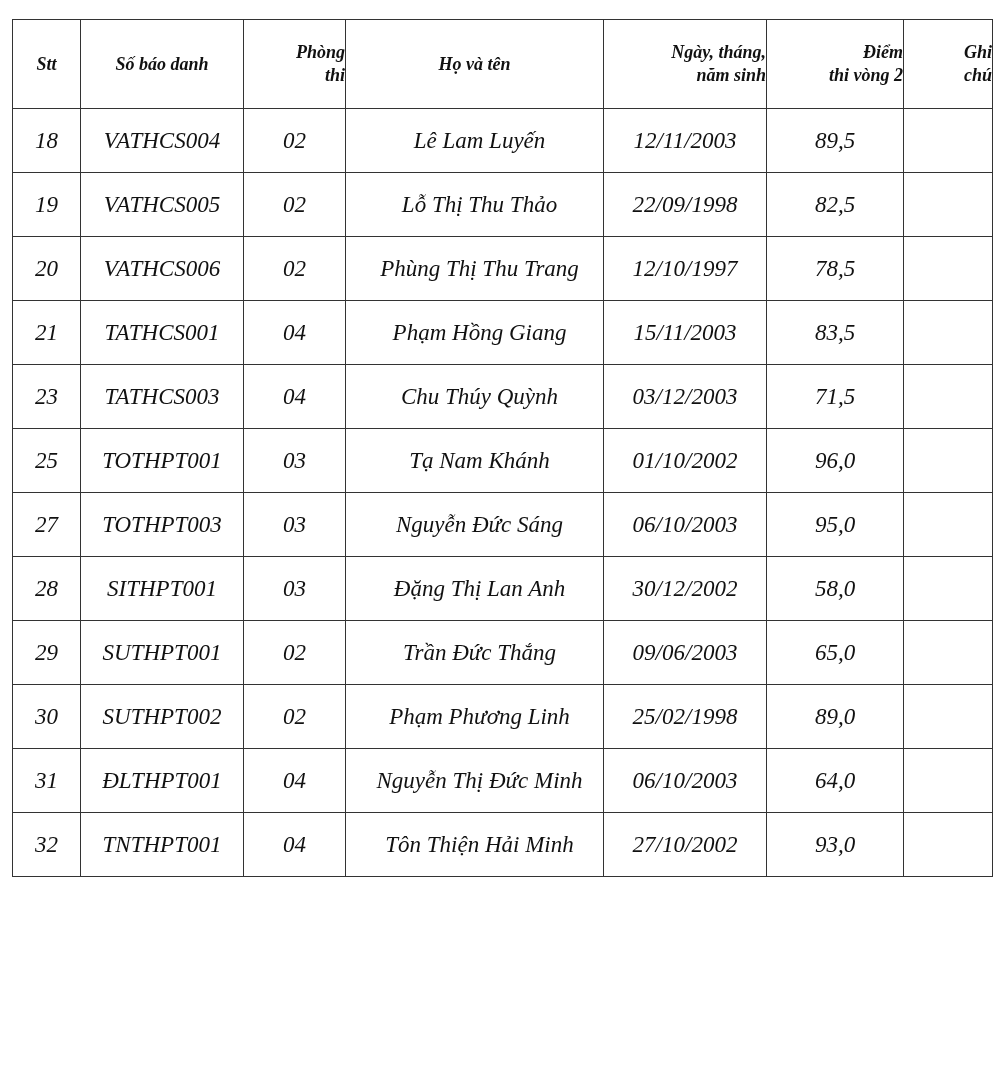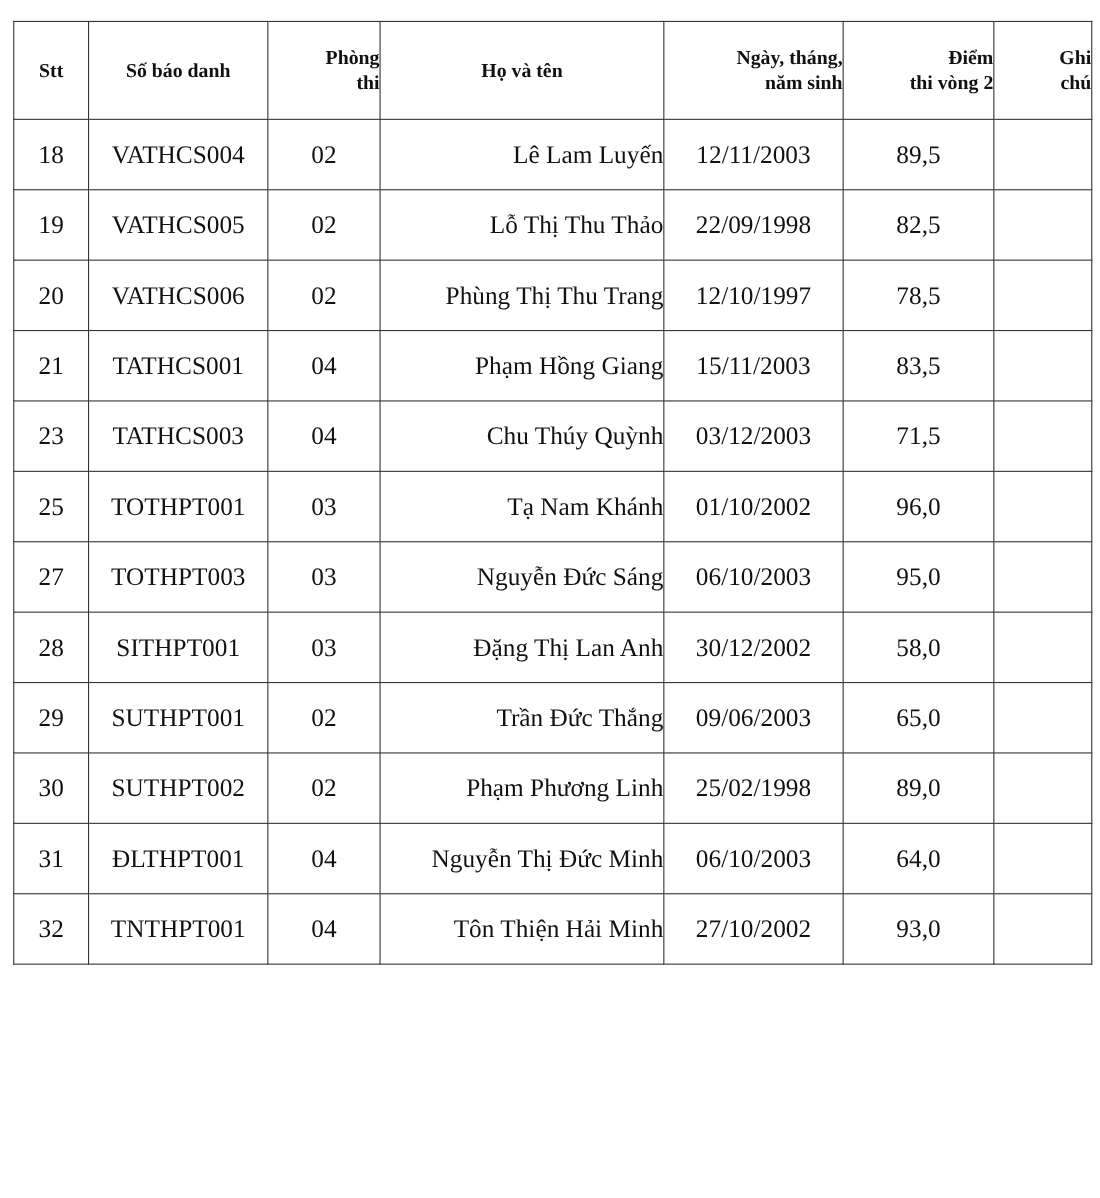--- a/index.html
+++ b/index.html
@@ -1,24 +1,24 @@
 <!DOCTYPE html>
 <html><head>
 <meta charset="utf-8">
 <style>
   html, body { margin:0; padding:0; background:#ffffff; }
   body { width:1000px; height:1089px; position:relative; overflow:hidden;
          font-family:"Liberation Serif", "DejaVu Serif", serif; color:#111; }
   table.results { position:absolute; left:12px; top:19px; border-collapse:collapse;
-                  table-layout:fixed; width:980px; }
+                  table-layout:fixed; width:980px;font-style:italic; }
   table.results th, table.results td { border:1.5px solid #333; text-align:center;
                   vertical-align:middle; padding:0; }
   table.results th { height:88px; font-weight:bold; font-size:18px; line-height:23px; }
   table.results td { height:63px; font-size:23px; line-height:29px; }
-  table.results td.name { text-align:right; padding-left:10px; }
+  table.results td.name { text-align:center; padding-left:10px; }
   col.c-stt { width:68px; } col.c-sbd { width:163px; } col.c-room { width:102px; }
   col.c-name { width:258px; } col.c-dob { width:163px; } col.c-score { width:137px; }
   col.c-note { width:89px; }
   .ml { display:block;text-align:right; }
 </style>
 </head>
 <body>
 
 <table class="results">
   <colgroup>

